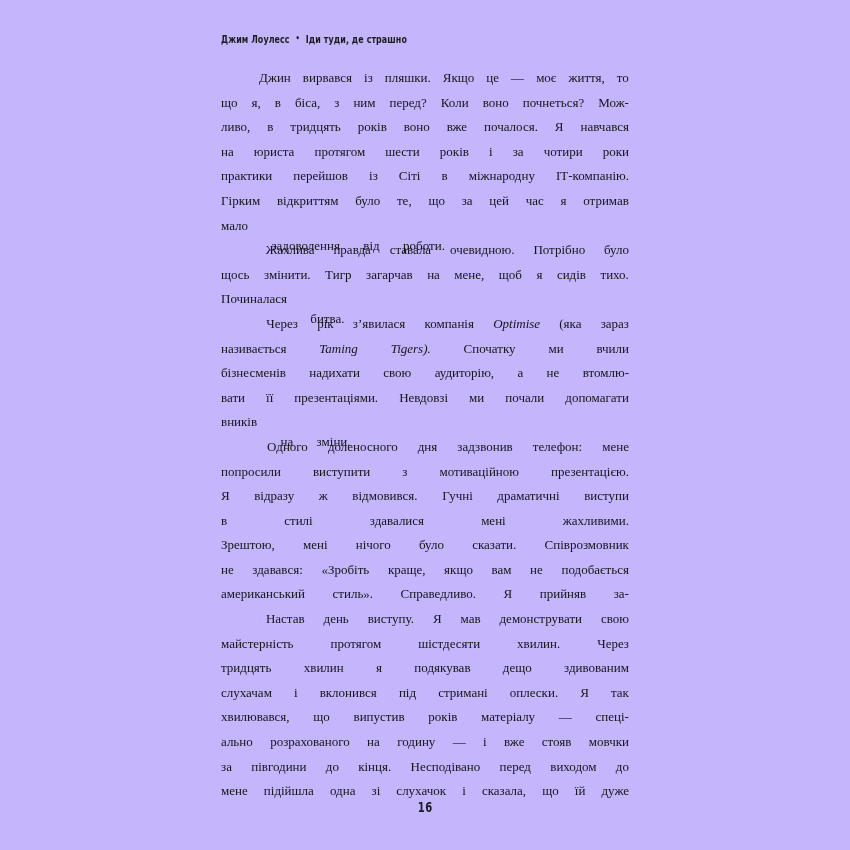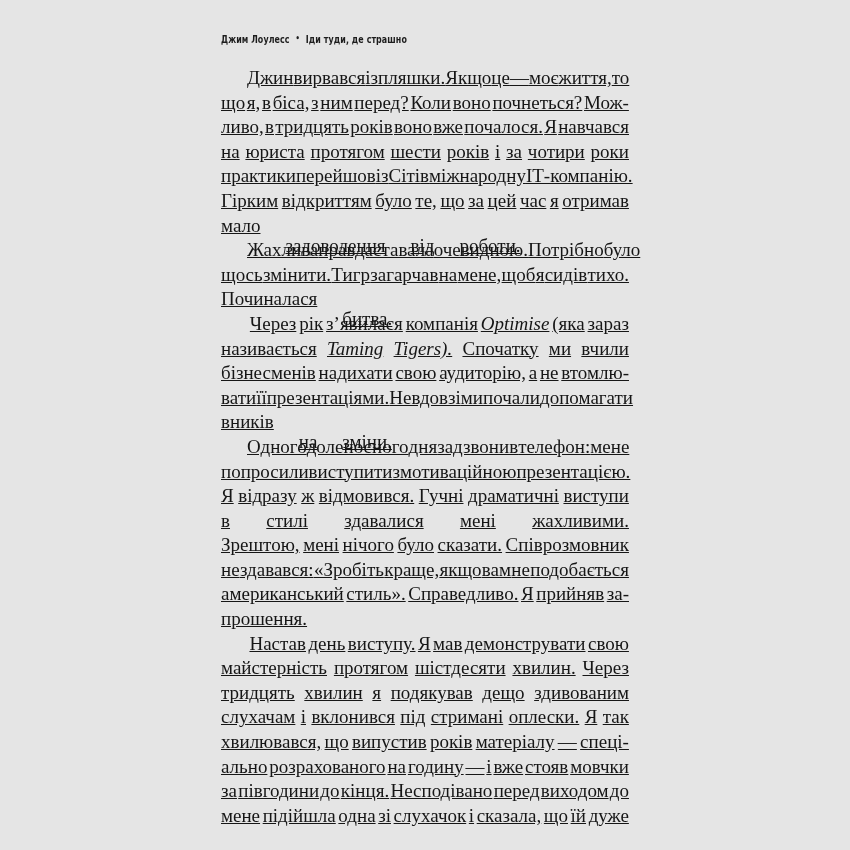--- a/index.html
+++ b/index.html
@@ -15,21 +15,21 @@
     overflow: hidden;
     position: relative;
   }
 
   .page {
     position: absolute;
     left: 0;
     top: 0;
     width: 850px;
     height: 850px;
-    background: #e5e5e5;
+    background: #c4b5fd;
   }
 
   
   .running-head {
     position: absolute;
     left: 221px;
     top: 32px;
     width: 408px;
     height: 14px;
     display: flex;
@@ -62,26 +62,25 @@
   }
 
   .para {
     margin: 0;
   }
 
   
   .line {
     height: 24.6px;
     line-height: 24.6px;
-    font-size: 19px;
+    font-size: 13px;
     white-space: nowrap;
     display: flex;
     width: 408px;
     overflow: visible;
-    text-decoration: underline;
   }
   
   .line.just {
     justify-content: space-between;
   }
   
   .line.flush {
     justify-content: flex-start;
     gap: 20px;
   }
@@ -331,23 +330,20 @@
           <span class="w">подобається</span>
         </div>
         <div class="line just">
           <span class="w">американський</span>
           <span class="w">стиль».</span>
           <span class="w">Справедливо.</span>
           <span class="w">Я</span>
           <span class="w">прийняв</span>
           <span class="w">за-</span>
         </div>
-        <div class="line flush">
-          <span class="w">прошення.</span>
-        </div>
       </div>
       <div class="para">
         <div class="line just">
           <span class="indent"></span>
           <span class="w">Настав</span>
           <span class="w">день</span>
           <span class="w">виступу.</span>
           <span class="w">Я</span>
           <span class="w">мав</span>
           <span class="w">демонструвати</span>
@@ -416,14 +412,17 @@
           <span class="w">слухачок</span>
           <span class="w">і</span>
           <span class="w">сказала,</span>
           <span class="w">що</span>
           <span class="w">їй</span>
           <span class="w">дуже</span>
         </div>
       </div>
     </div>
 
+  <div class="folio">
+    <span>16</span>
+  </div>
 
 </div>
 
 </body></html>

